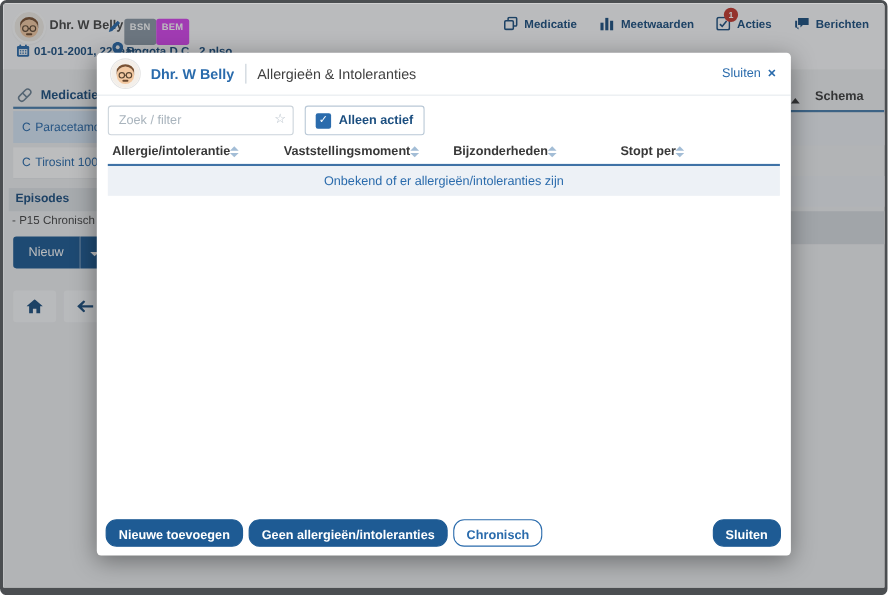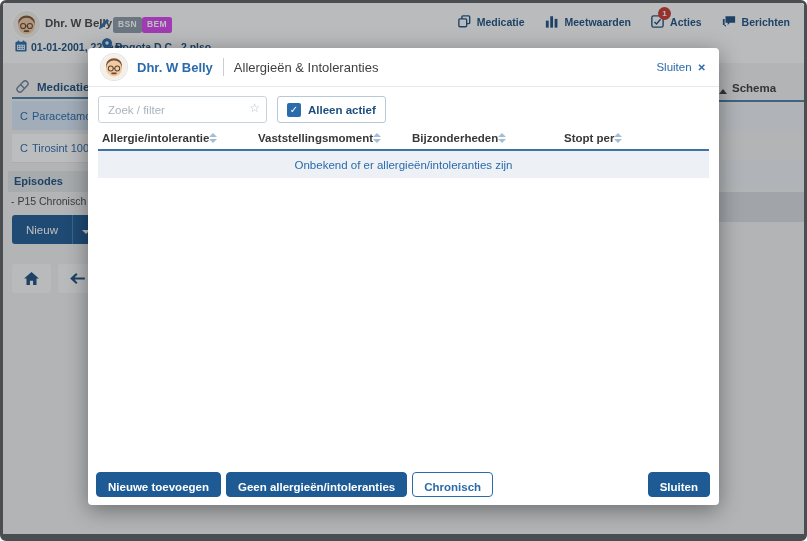--- a/index.html
+++ b/index.html
@@ -11,21 +11,21 @@
   }
   .app { position:absolute; inset:0; background:#f1f2f4; }
 
   
   .app-header { position:absolute; left:0; top:0; right:0; height:60px; background:#fdfdfe; }
   .avatar { display:inline-block; border-radius:50%; background:#fff; box-shadow:0 0 0 2px #fff, 0 1px 3px rgba(0,0,0,.25); overflow:hidden; }
   .av-lg { position:absolute; left:10px; top:8px; width:27px; height:27px; }
   .p-name { position:absolute; left:42px; top:14px; font-size:11.5px; font-weight:700; color:#474747; }
   .icon { display:inline-block; line-height:0; }
   .pencil { position:absolute; left:95px; top:15px; }
-  .badge { position:absolute; top:14px; height:16px; line-height:14px; padding:0 5px; border-radius:2.5px;
+  .badge { position:absolute; top:14px; height:24px; line-height:14px; padding:0 5px; border-radius:2.5px;
            font-size:8.5px; font-weight:700; color:#fff; letter-spacing:.3px; }
   .bsn { left:110px; background:#8d9aa7; }
   .bem { left:139px; background:#d946ef; }
   .cal { position:absolute; left:12px; top:37px; }
   .meta { position:absolute; top:38px; font-size:10.5px; font-weight:600; color:#1c4f80; }
   .birth { left:28px; }
   .pin { position:absolute; left:99px; top:35px; }
   .addr { left:112px; }
   .top-nav { position:absolute; right:14px; top:12px; display:flex; gap:20px; align-items:center; }
   .nav-item { display:flex; gap:6px; align-items:center; cursor:pointer; position:relative; }
@@ -47,21 +47,21 @@
   .episode-item { position:absolute; left:8px; top:192px; font-size:10.5px; color:#474747; }
   .nieuw { position:absolute; left:9px; top:212px; display:flex; height:29px; }
   .nieuw button { border:none; background:#1e5b94; color:#fff; font-family:inherit; font-size:11.5px; cursor:pointer; }
   .nieuw-main { padding:4px 14px; border-radius:3px 0 0 3px; border-right:1px solid #4a7fae !important; }
   .nieuw-caret { width:26px; border-radius:0 3px 3px 0; }
   .caret-down { display:inline-block; width:0; height:0; border-left:4px solid transparent; border-right:4px solid transparent; border-top:4.5px solid #fff; }
   .nav-btn { position:absolute; top:261px; width:39px; height:29px; background:#fafbfc; border:none; border-radius:3px; cursor:pointer; line-height:0; }
   .home-btn { left:9px; }
   .back-btn { left:55px; }
 
-  .schema-hd { position:absolute; left:716px; top:79px; display:flex; align-items:flex-end; gap:5px; }
+  .schema-hd { position:absolute; left:716px; top:79px; display:flex; align-items:flex-end; gap:14px; }
   .schema-hd .lbl { font-size:11.5px; font-weight:700; color:#3c3c3c; }
   .asc { display:inline-block; width:0; height:0; border-left:4px solid transparent; border-right:4px solid transparent; border-bottom:5px solid #3c3c3c; }
   .schema-underline { position:absolute; left:700px; top:97px; width:101px; height:2px; background:#4a7fae; }
   .bg-stripe { position:absolute; left:300px; width:501px; height:28px; background:#eef1f5; }
   .st1 { top:101px; } .st2 { top:157px; }
   .st3 { top:189px; height:30px; background:#d9dde1; }
 
   
   .dim { position:absolute; inset:0; background:rgba(33,37,41,.30); z-index:5; }
 
@@ -93,21 +93,21 @@
   .sort { display:inline-flex; flex-direction:column; gap:2px; }
   .sort i { display:block; width:0; height:0; border-left:4px solid transparent; border-right:4px solid transparent; }
   .sort .up { border-bottom:4px solid #a3bdd6; }
   .sort .dn { border-top:4px solid #a3bdd6; }
   .th-underline { position:absolute; left:10px; right:10px; top:101px; height:2px; background:#3f72a6; }
   .empty-row { position:absolute; left:10px; right:10px; top:103px; height:27px; background:#edf1f6;
                display:flex; align-items:center; justify-content:center; }
   .empty-row span { font-size:11.5px; color:#2a6bac; }
 
   .m-footer { position:absolute; left:8px; right:9px; bottom:8px; height:25px; display:flex; gap:5px; }
-  .btn { height:25px; border-radius:4px; font-family:inherit; font-size:11.5px; font-weight:600; padding:8px 11px; cursor:pointer; }
+  .btn { height:25px; border-radius:10px; font-family:inherit; font-size:11.5px; font-weight:600; padding:8px 11px; cursor:pointer; }
   .btn-primary { background:#1e5b94; border:1px solid #1e5b94; color:#fff; }
   .btn-outline { background:#fff; border:1px solid #2a6bac; color:#2a6bac; }
   .btn-right { margin-left:auto; }
 </style>
 </head>
 <body>
 
 <div class="frame">
 
   <div class="app">

